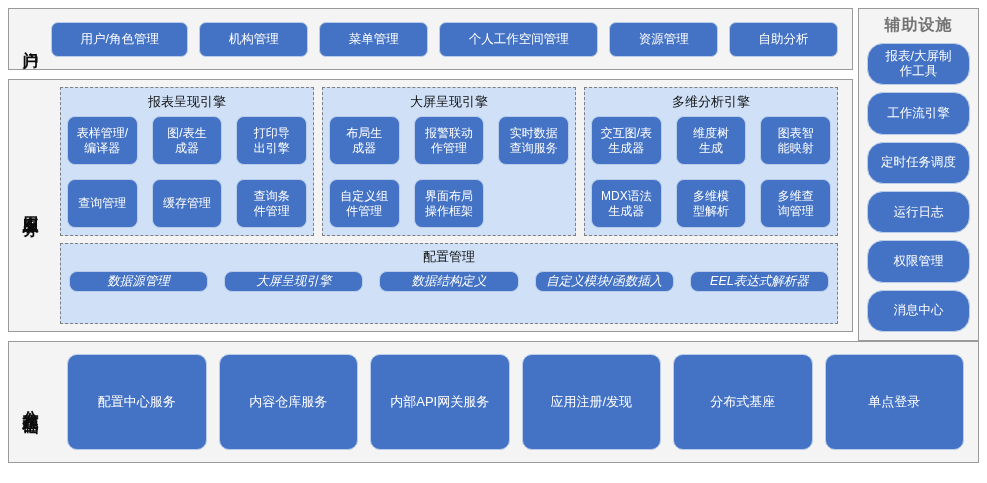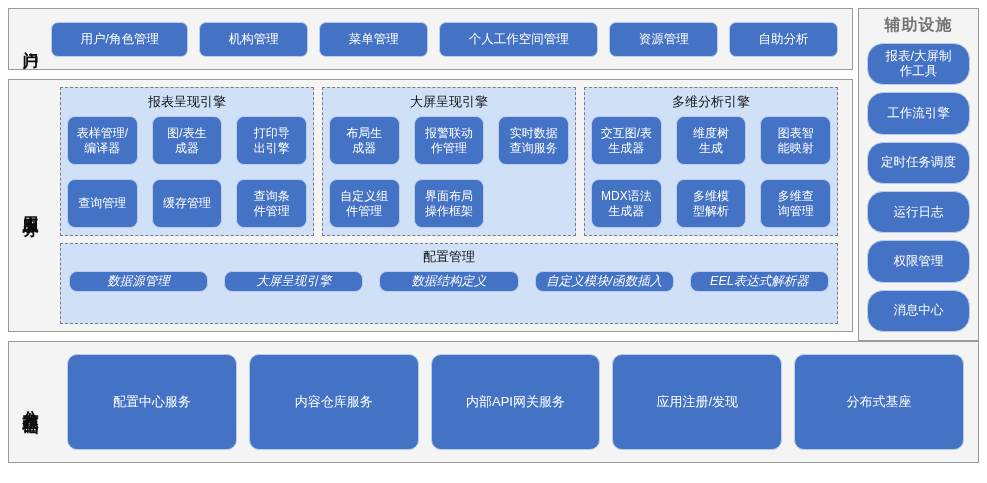--- a/index.html
+++ b/index.html
@@ -322,20 +322,21 @@
   </div>
 
   <div id="dist-panel" class="panel">
     <div class="band-label">分布式基础</div>
     <div id="dist-items">
       <div class="pill">配置中心服务</div>
       <div class="pill">内容仓库服务</div>
       <div class="pill">内部API网关服务</div>
       <div class="pill">应用注册/发现</div>
       <div class="pill">分布式基座</div>
+      <div class="pill">单点登录</div>
     </div>
   </div>
 
   <div id="sidebar-panel">
     <div id="sidebar-title">辅助设施</div>
     <div id="sidebar-items">
       <div class="pill">报表/大屏制
 作工具</div>
       <div class="pill">工作流引擎</div>
       <div class="pill">定时任务调度</div>

